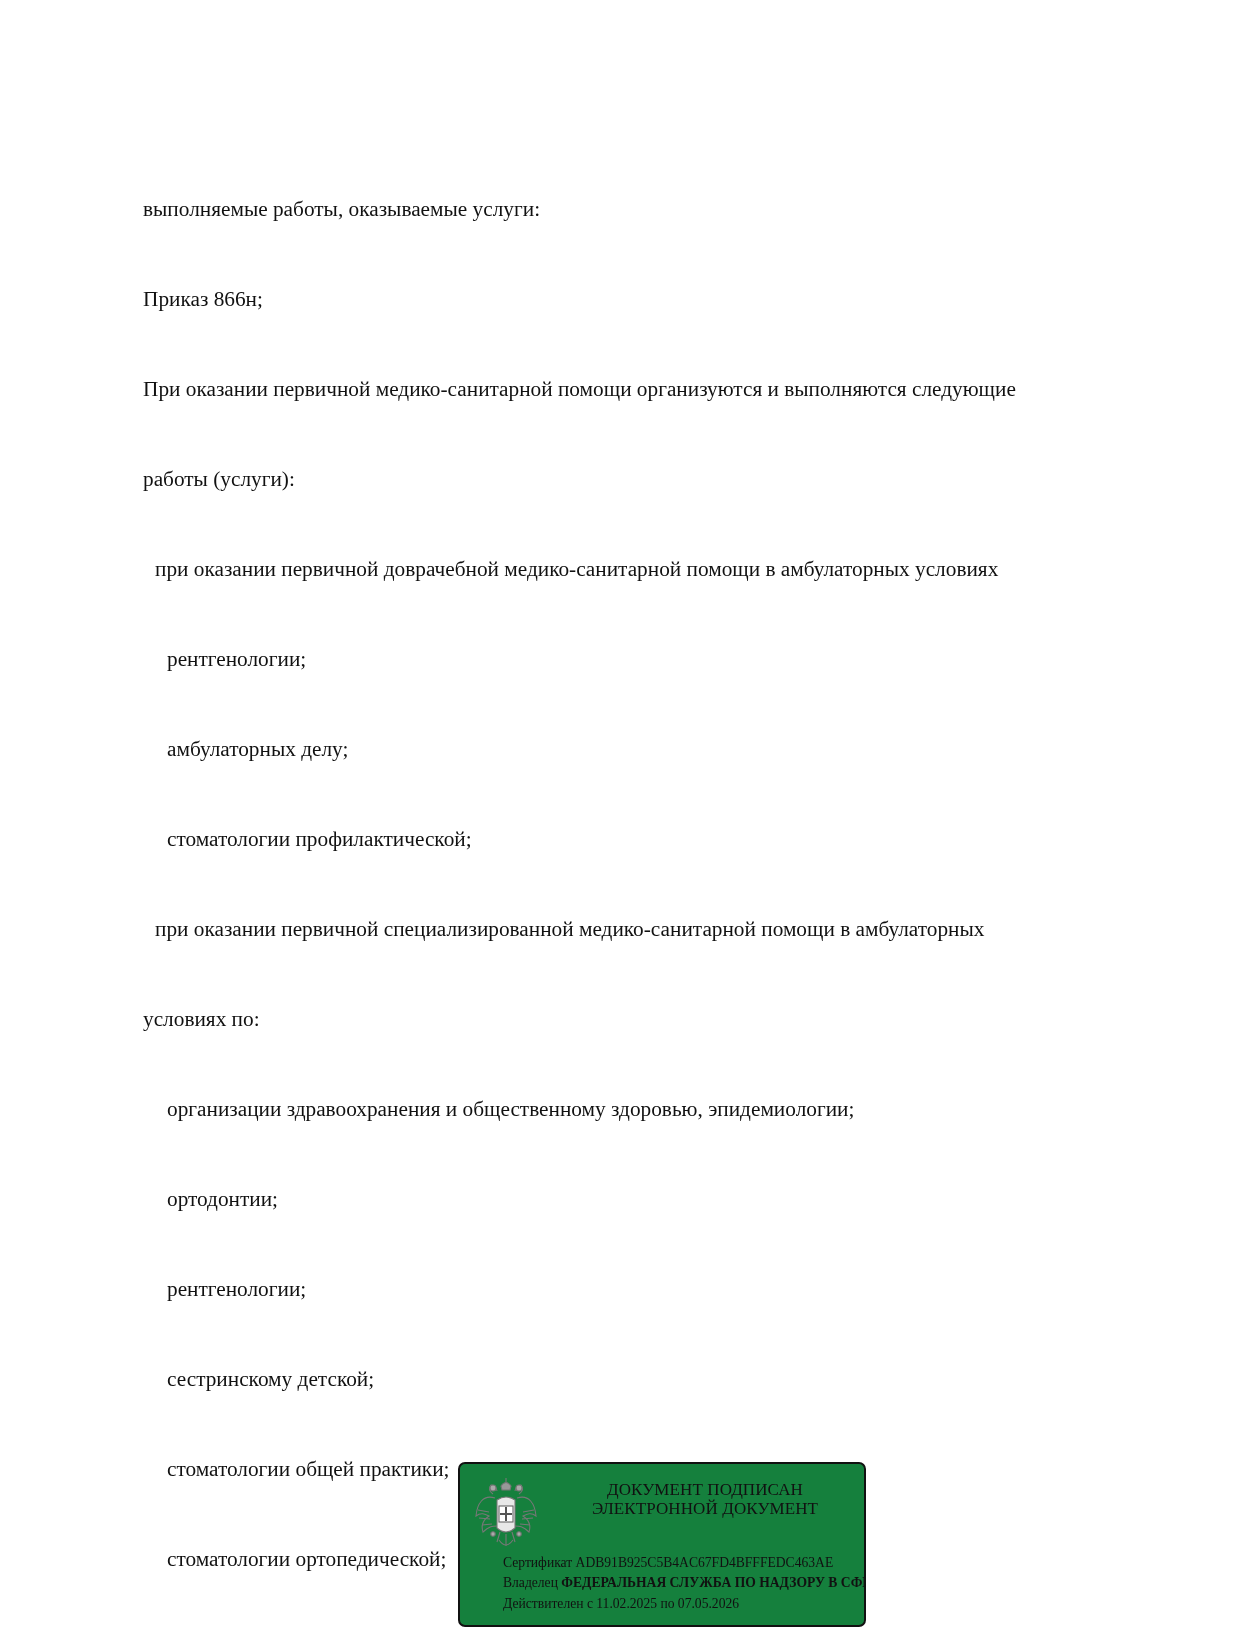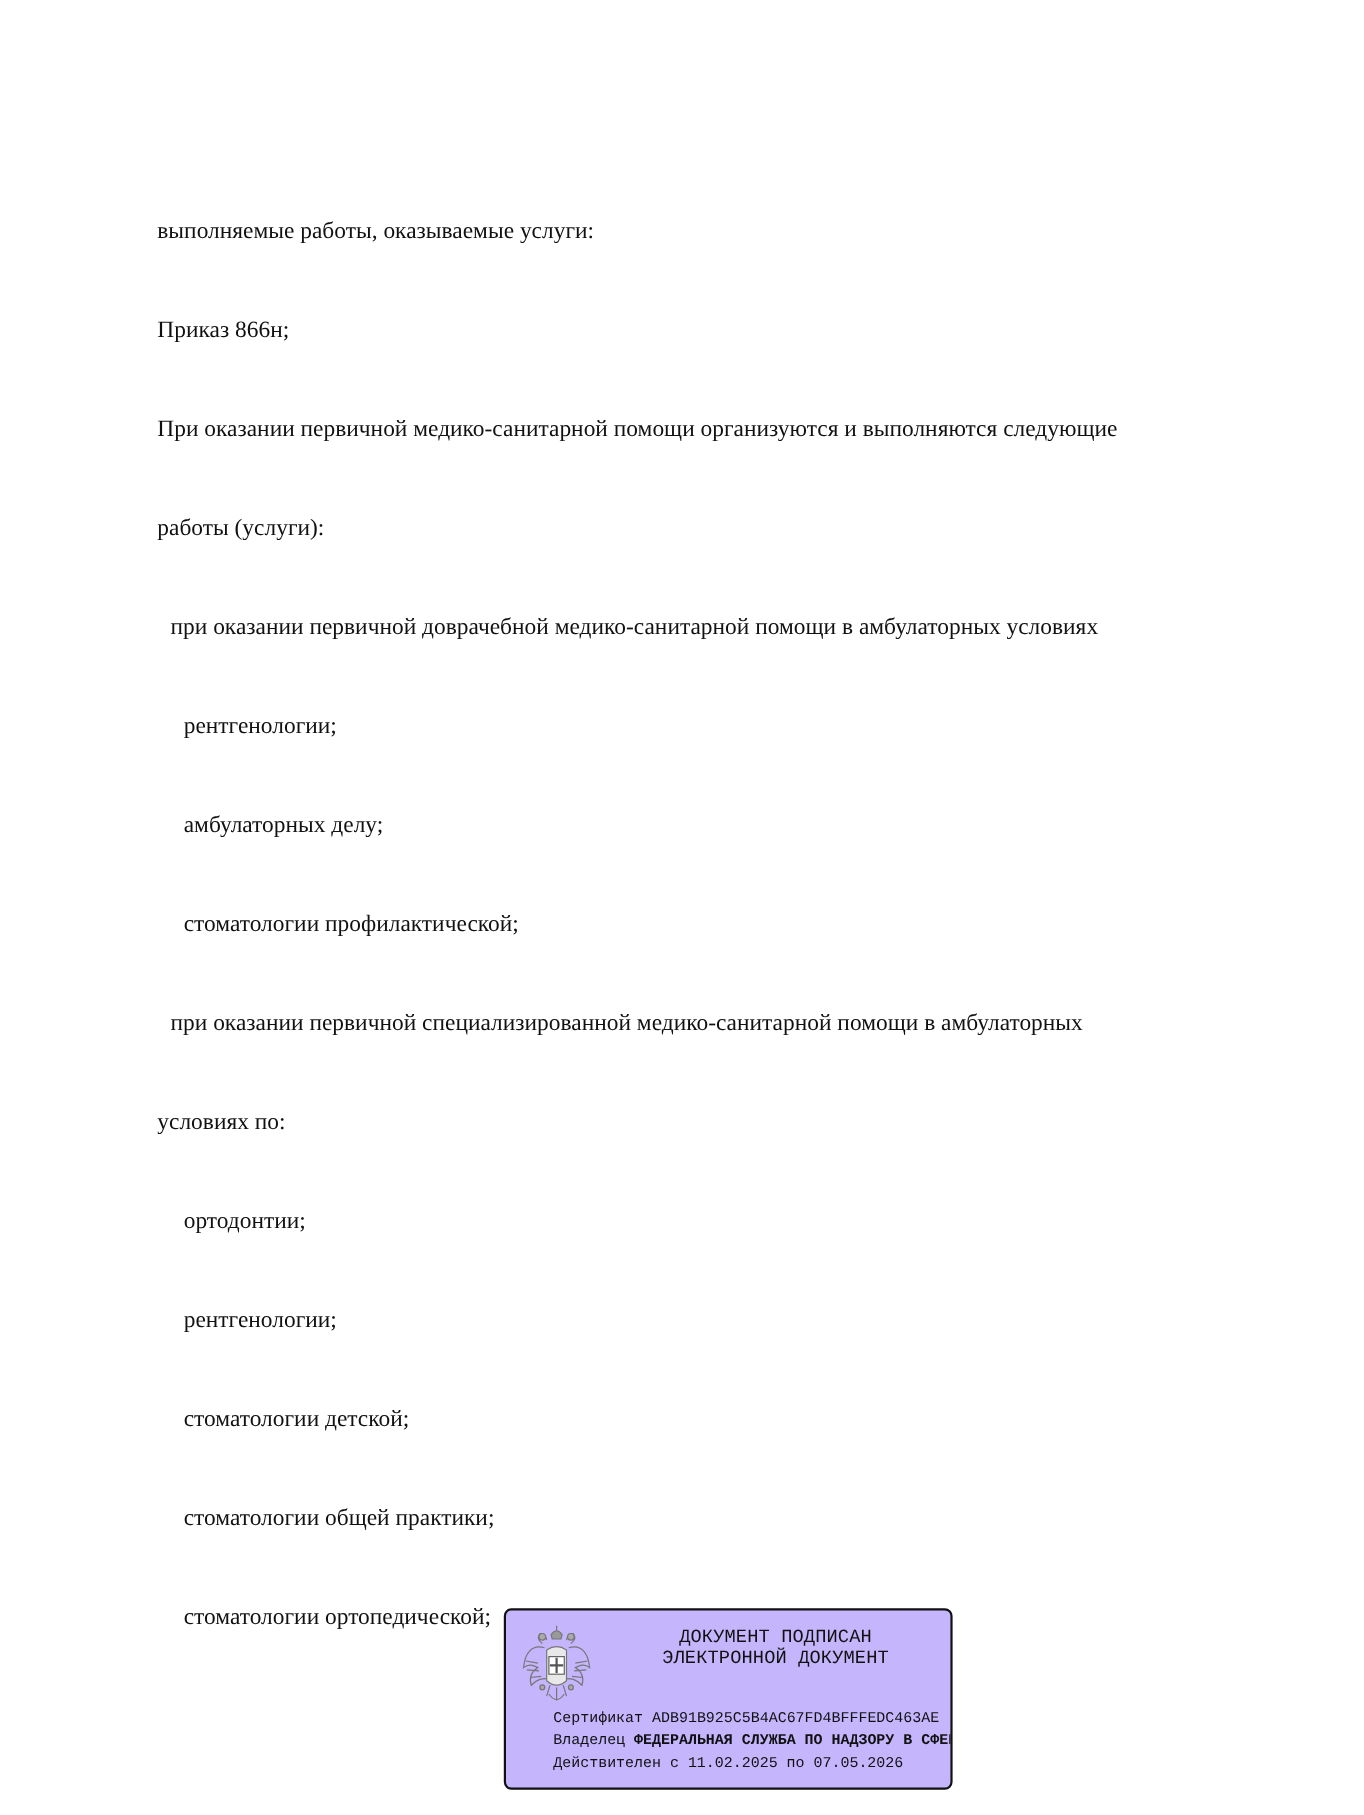--- a/index.html
+++ b/index.html
@@ -10,22 +10,22 @@
     font-family: "Liberation Serif", "DejaVu Serif", serif;
     font-size: 21.3px; line-height: 30px; color: #111;
     white-space: pre;
   }
   .line { display: block; height: 30px; }
   .indent1 { padding-left: 12px; }
   .indent2 { padding-left: 24px; }
 
   .stamp {
     position: absolute; left: 458px; top: 1462px; width: 404px; height: 161px;
-    border: 2.5px solid #111; border-radius: 7px; overflow: hidden; background: #c4b5fd;
-    font-family: Liberation Mono, monospace; color: #111;
+    border: 2.5px solid #111; border-radius: 7px; overflow: hidden; background: #15803d;
+    font-family: Liberation Serif, serif; color: #111;
   }
   .emblem { position: absolute; left: 13px; top: 12px; width: 66px; height: 80px; }
   .stamp-title {
     position: absolute; left: 90px; top: 16px; width: 310px; text-align: center;
     font-size: 17px; line-height: 19px; letter-spacing: 0.1px;
   }
   .stamp-info { position: absolute; left: 8px; top: 89px; width: 420px; font-size: 13.6px; line-height: 20.3px; white-space: nowrap; margin-left: 35px; }
   .stamp-info b { font-weight: bold; }
 </style>
 </head>
@@ -37,23 +37,24 @@
     <span class="line">выполняемые работы, оказываемые услуги:</span>
     <span class="line">Приказ 866н;</span>
     <span class="line">При оказании первичной медико-санитарной помощи организуются и выполняются следующие</span>
     <span class="line">работы (услуги):</span>
     <span class="line indent1">при оказании первичной доврачебной медико-санитарной помощи в амбулаторных условиях</span>
     <span class="line indent2">рентгенологии;</span>
     <span class="line indent2">амбулаторных делу;</span>
     <span class="line indent2">стоматологии профилактической;</span>
     <span class="line indent1">при оказании первичной специализированной медико-санитарной помощи в амбулаторных</span>
     <span class="line">условиях по:</span>
+    <span class="line indent2">организации здравоохранения и общественному здоровью, эпидемиологии;</span>
     <span class="line indent2">ортодонтии;</span>
     <span class="line indent2">рентгенологии;</span>
-    <span class="line indent2">стоматологии детской;</span>
+    <span class="line indent2">сестринскому детской;</span>
     <span class="line indent2">стоматологии общей практики;</span>
     <span class="line indent2">стоматологии ортопедической;</span>
     
     
     
 
     
     
     
     

